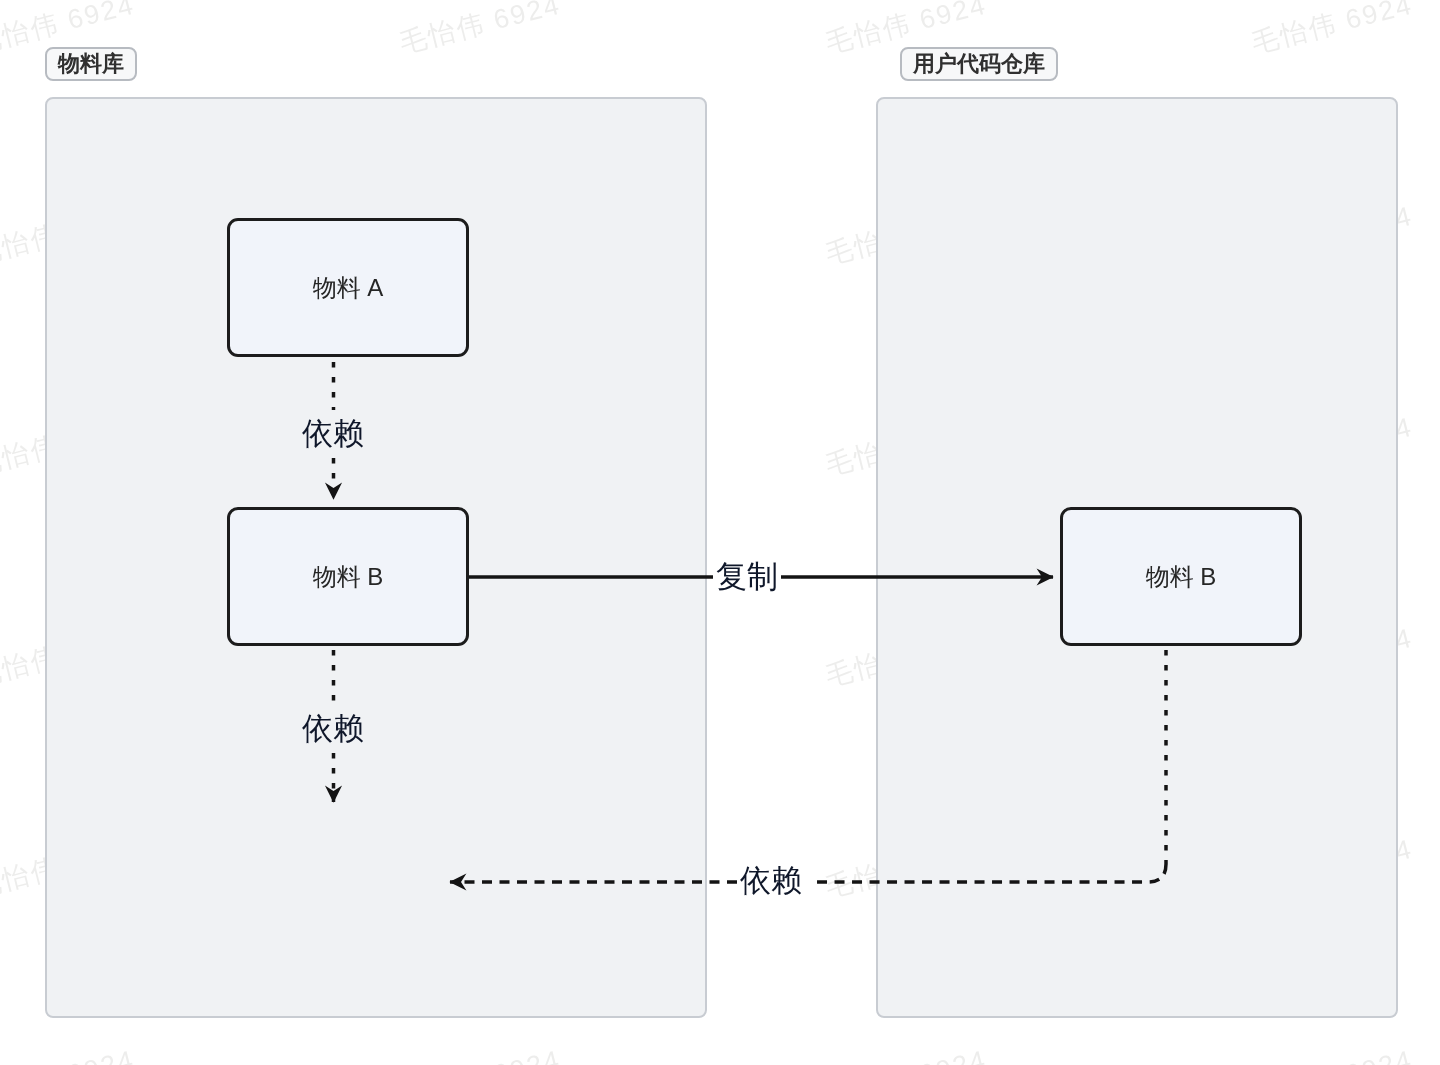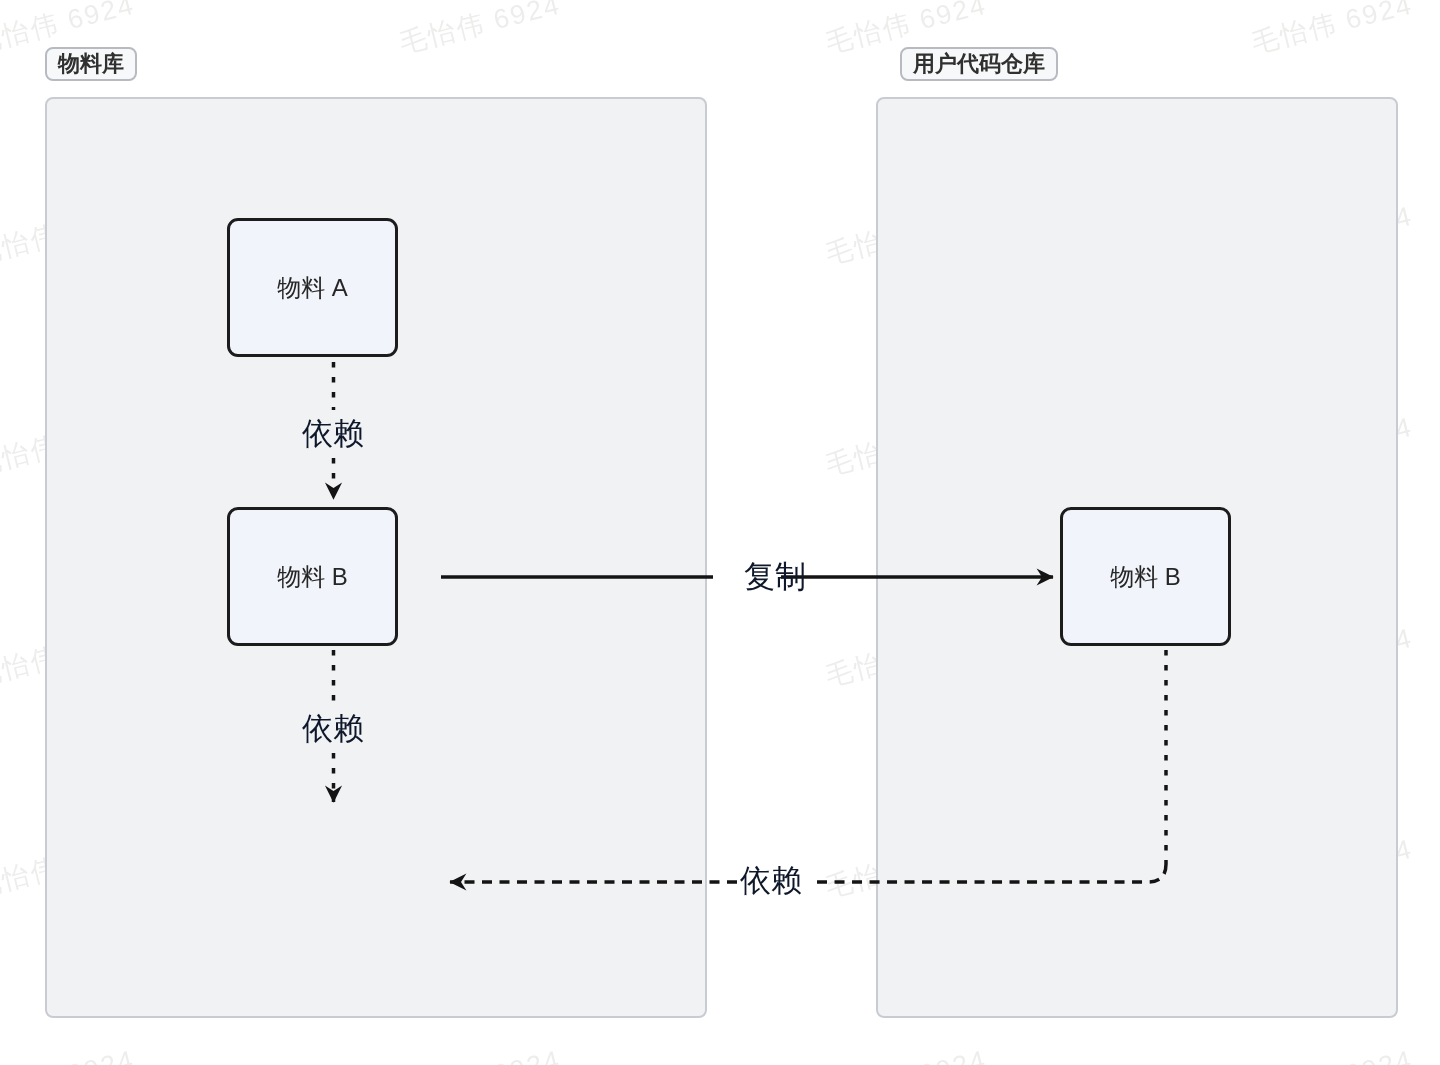--- a/index.html
+++ b/index.html
@@ -60,21 +60,21 @@
     font-weight: bold;
     color: #303030;
     z-index: 2;
     white-space: nowrap;
   }
   #badge-library { left: 45px; }
   #badge-user-repo { left: 883px; margin-left: 17px; }
   
   .node {
     position: absolute;
-    width: 171px; height: 139px;
+    width: 242px; height: 139px;
     background: var(--node-fill);
     border: 3.5px solid var(--node-border);
     border-radius: 11px;
     display: flex;
     align-items: center;
     justify-content: center;
     font-size: 24px;
     color: #262626;
     z-index: 3;
     white-space: nowrap;
@@ -98,21 +98,21 @@
   .edge-label {
     position: absolute;
     transform: translate(-50%, -50%);
     font-size: 31px;
     color: #0f172a;
     z-index: 4;
     white-space: nowrap;
   }
   #label-dep-a-b  { left: 333px; top: 434px; }
   #label-dep-b-c  { left: 333px; top: 729px; }
-  #label-copy     { left: 747px; top: 577px; margin-left: 28px; }
+  #label-copy     { left: 747px; top: 577px; }
   #label-dep-repo { left: 771px; top: 881px; }
   
   #attribution {
     position: absolute;
     right: 28px;
     top: 1008px;
     font-size: 28px;
     color: #9a9a9a;
     z-index: 5;
     white-space: nowrap;

